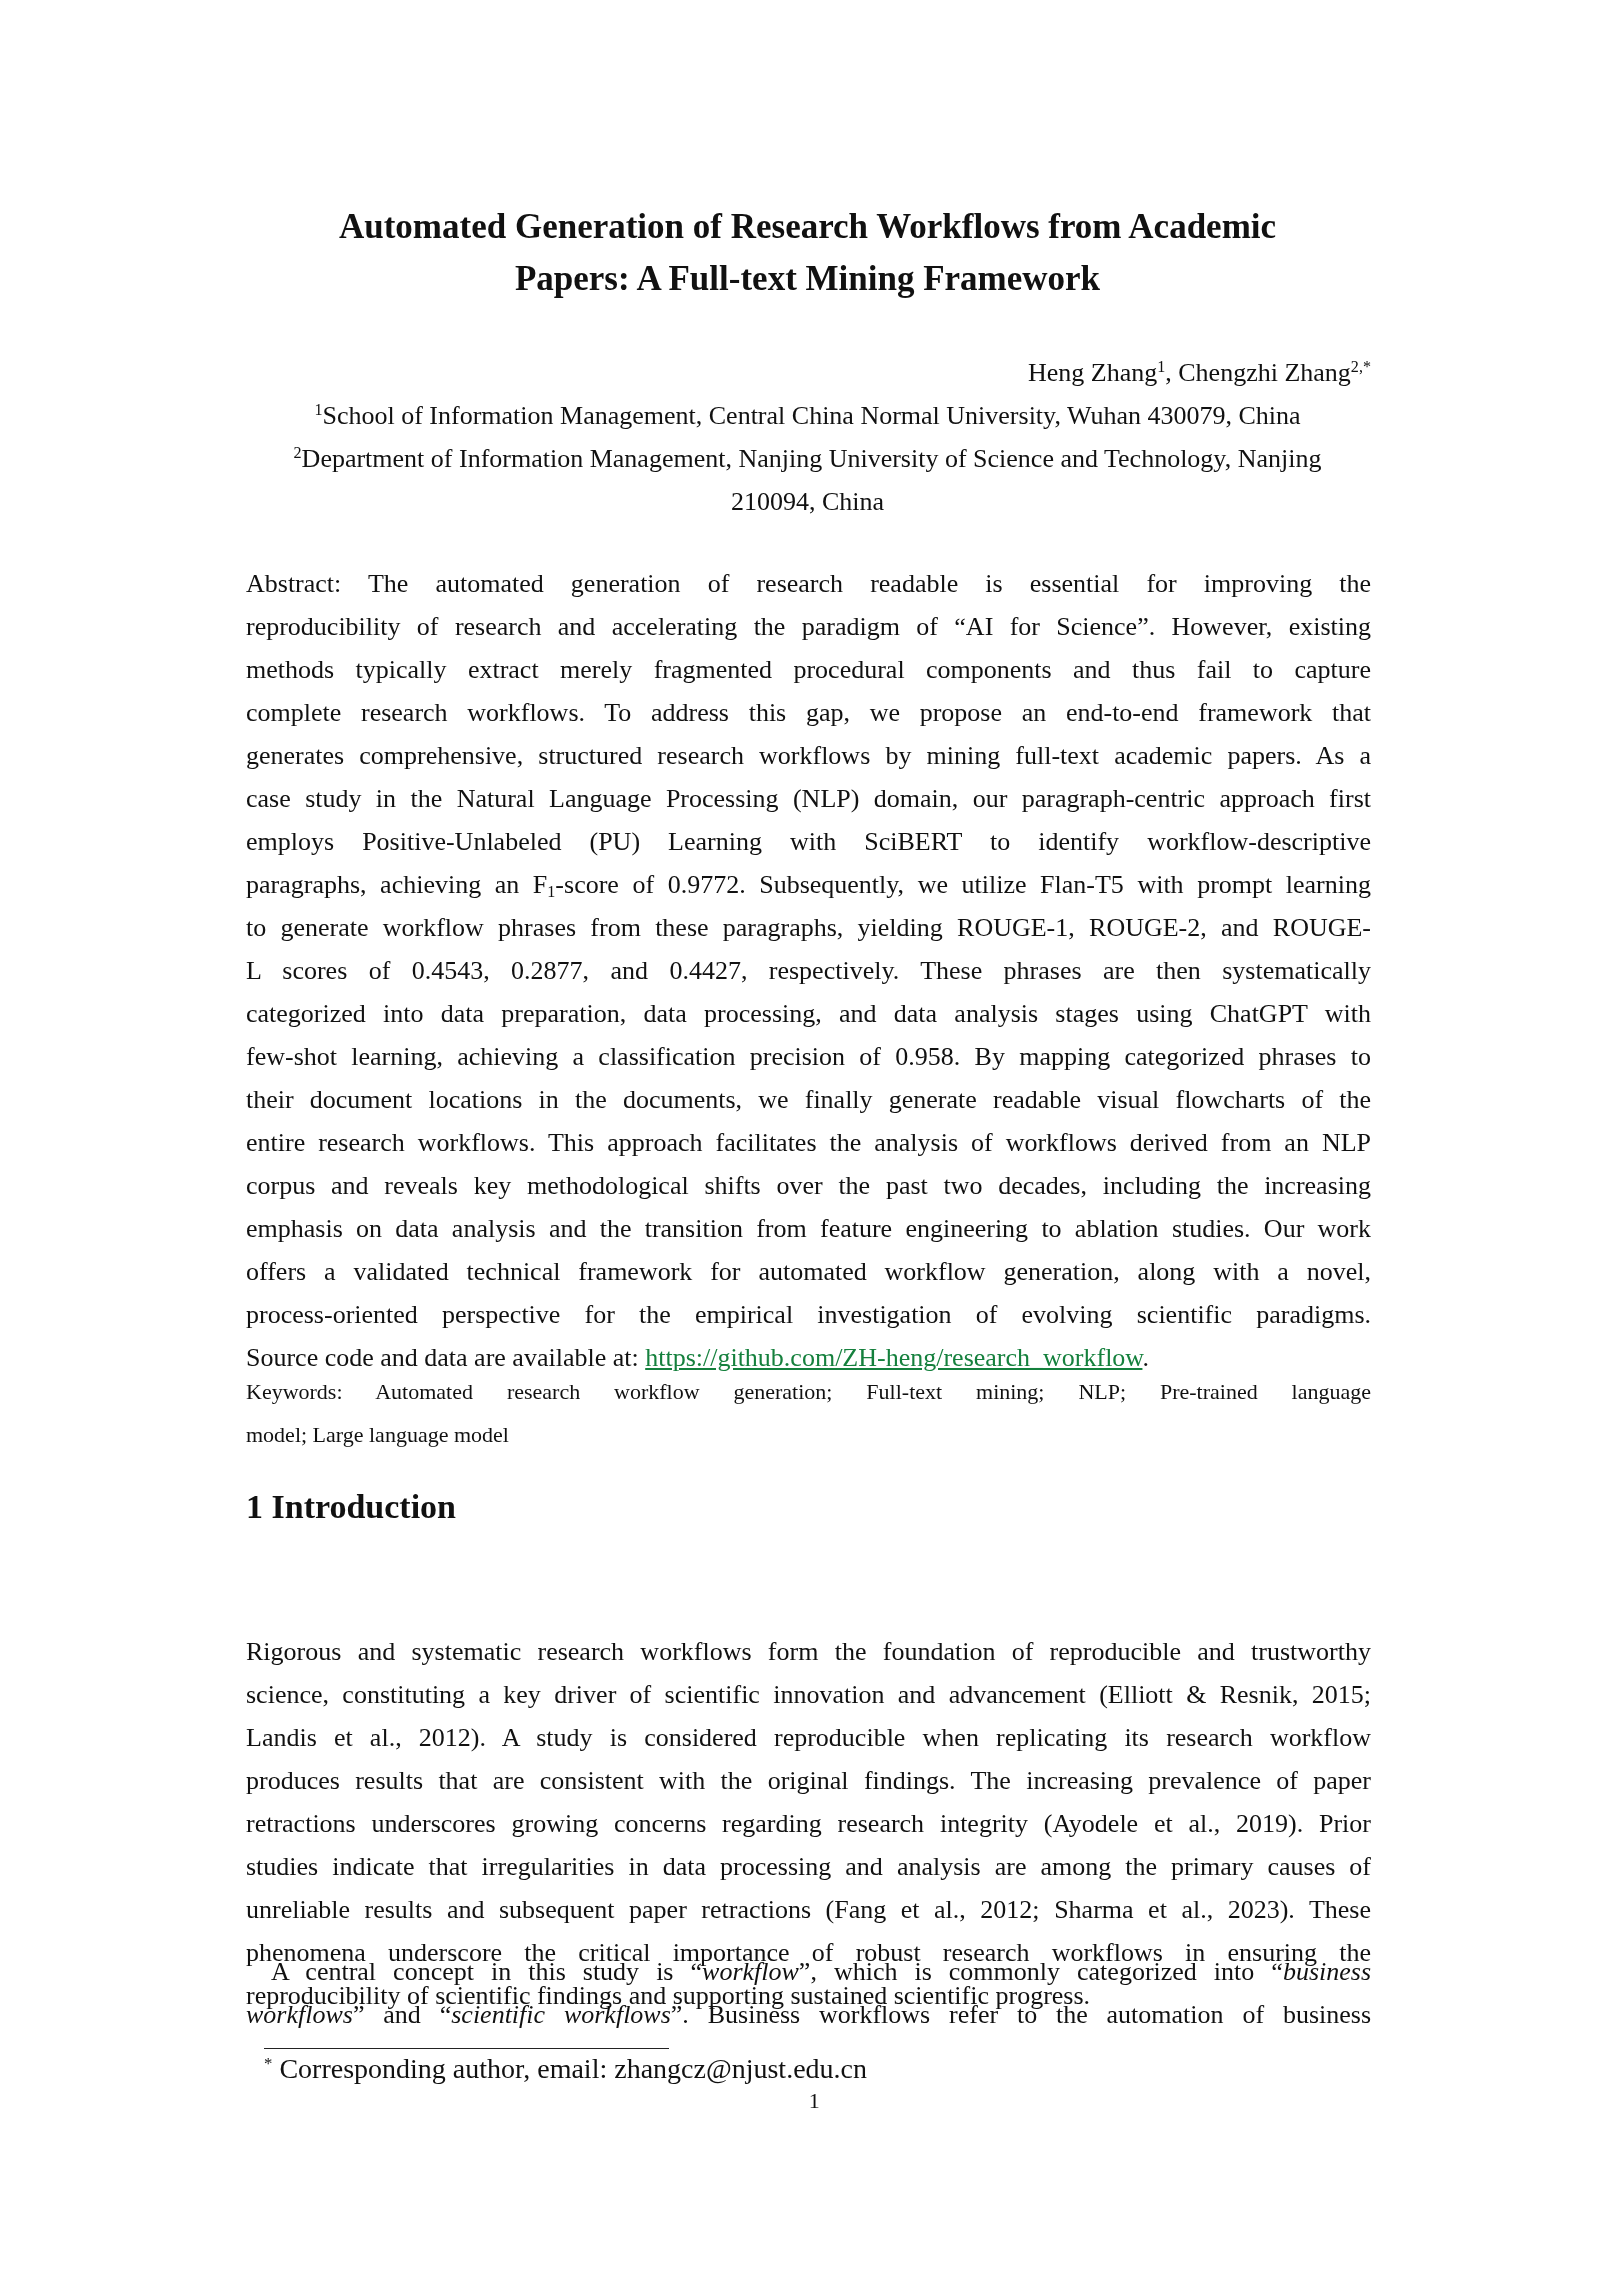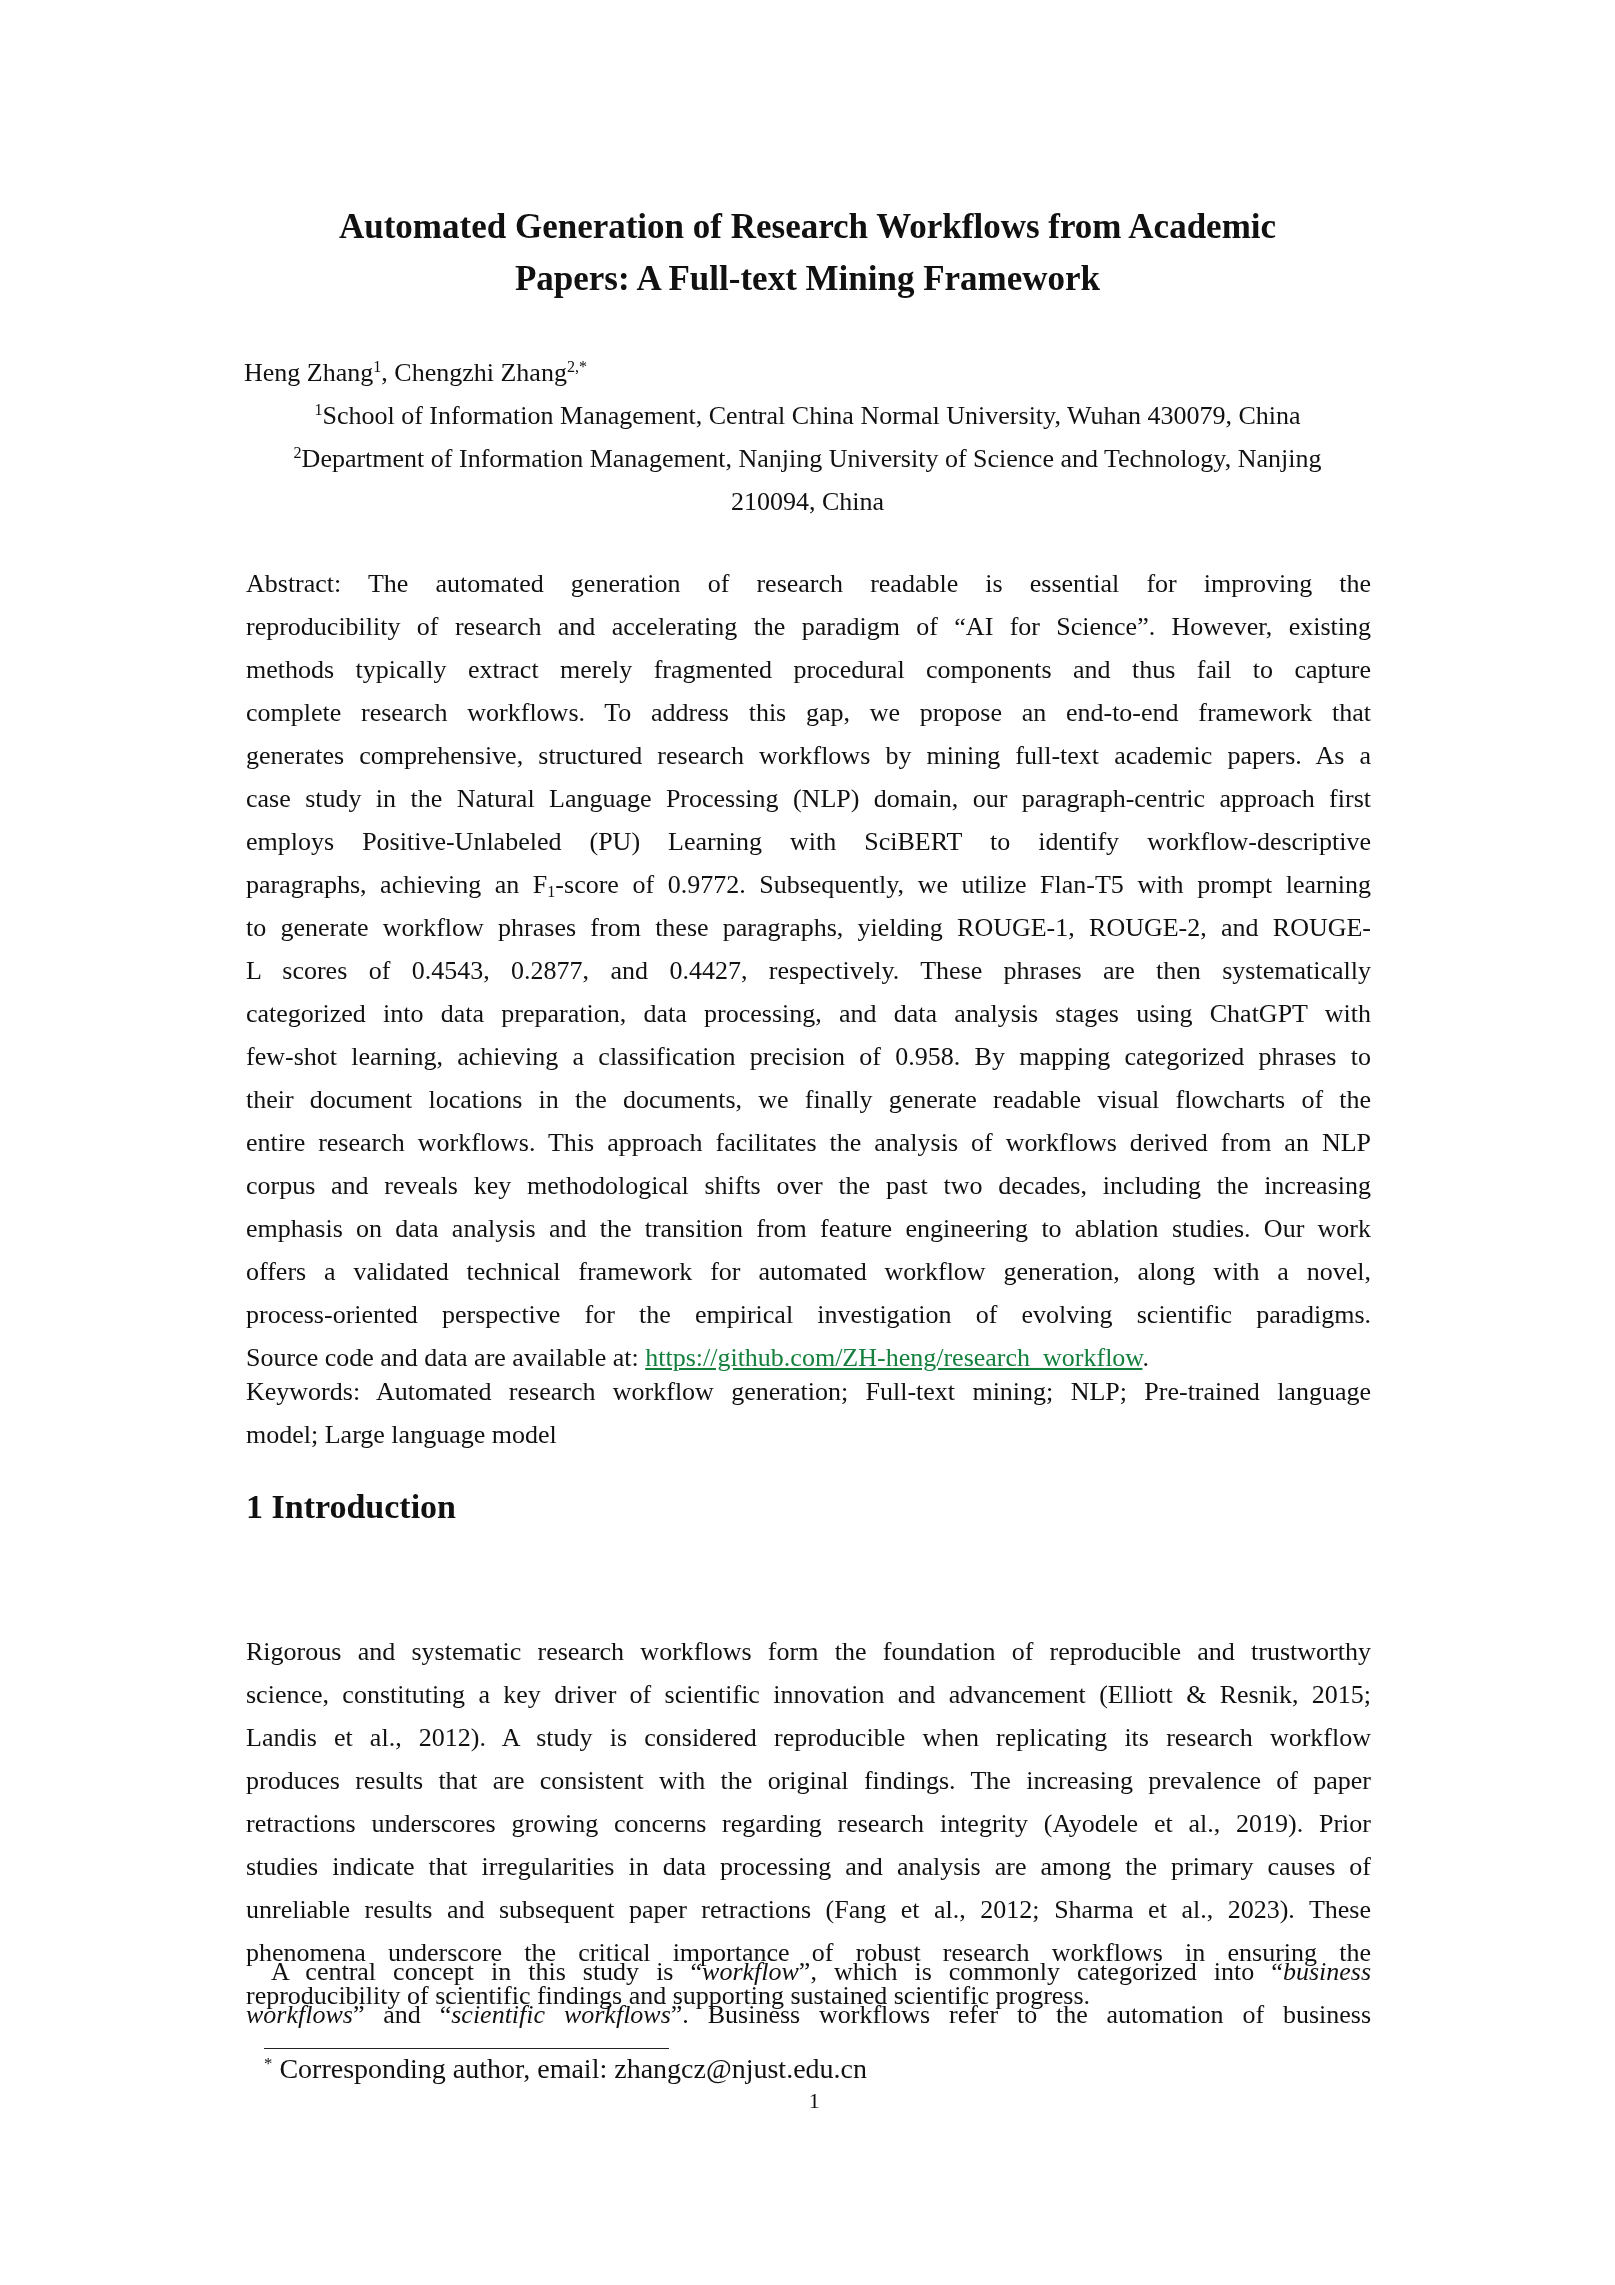--- a/index.html
+++ b/index.html
@@ -8,37 +8,37 @@
     font-family: "Liberation Serif", "DejaVu Serif", serif;
     color: #111111;
   }
   .page { position: absolute; left: 0; top: 0; width: 1376px; height: 2285px; border-radius: 30px; }
   .title {
     position: absolute; left: 244px; width: 1127px; top: 201px;
     text-align: center; font-weight: bold; font-size: 35px; line-height: 52px;
   }
   .authors {
     position: absolute; left: 244px; width: 1127px; top: 351px;
-    text-align: left; font-size: 26px; line-height: 43px;
+    text-align: right; font-size: 26px; line-height: 43px;
   }
   .affil {
     position: absolute; left: 244px; width: 1127px; top: 394px;
     text-align: center; font-size: 26px; line-height: 43px;
   }
   sup { font-size: 0.62em; vertical-align: 0; position: relative; top: -0.55em; line-height: 0; }
   sub { font-size: 0.62em; vertical-align: 0; position: relative; top: 0.25em; line-height: 0; }
   .abstract {
     position: absolute; left: 246px; width: 1125px; top: 562px;
     font-size: 26px; line-height: 43px; text-align: justify;
   }
   .bold { font-weight: normal; }
   .link { color: #15803d; text-decoration: underline; }
   .keywords {
     position: absolute; left: 246px; width: 1125px; top: 1370px;
-    font-size: 26px; line-height: 43px; text-align: justify;
+    font-size: 22px; line-height: 43px; text-align: justify;
   }
   .h1 {
     position: absolute; left: 246px; top: 1484px;
     font-size: 34px; font-weight: bold; line-height: 45px;
   }
   .para {
     position: absolute; left: 246px; width: 1125px;
     font-size: 26px; line-height: 43px; text-align: justify;
   }
   .p1 { top: 1630px; }

